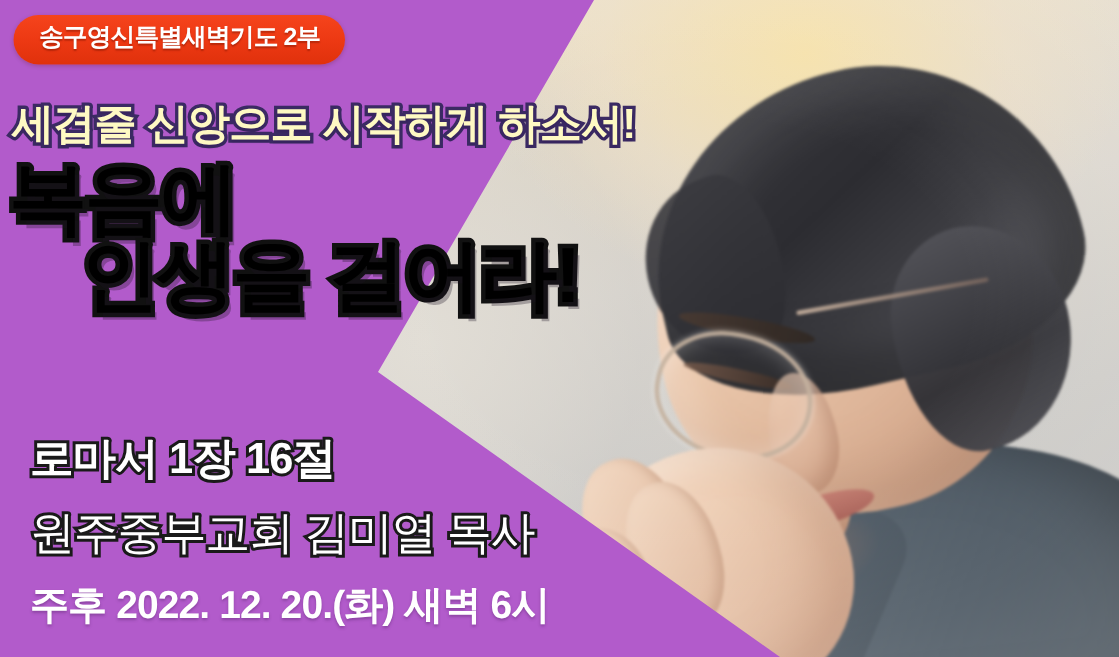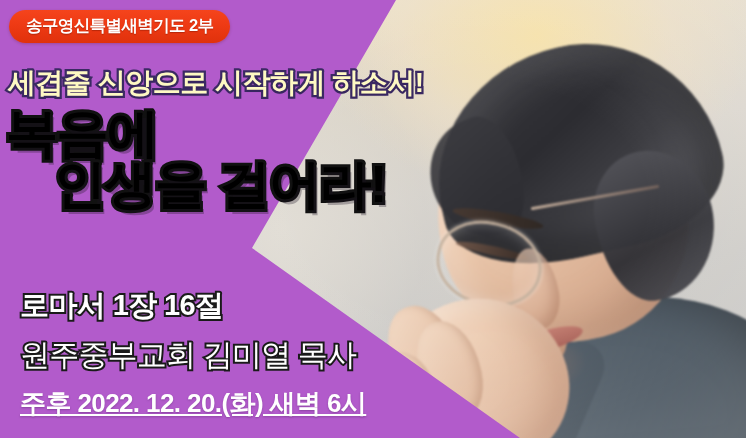--- a/index.html
+++ b/index.html
@@ -302,21 +302,20 @@
   }
   .info .church{
     font-size:30px;font-weight:400;letter-spacing:-.8px;
     -webkit-text-stroke:4px #1a1a1a;paint-order:stroke fill;
     display:block;margin-bottom:10px;
   }
   .info .when{
     font-size:26px;font-weight:700;letter-spacing:-.6px;
     display:block;
     text-shadow:0 1px 2px rgba(90,40,110,.45);
-    text-decoration:underline;
   }
 </style>
 </head>
 <body>
 
 <div id="poster">
 
   <div class="photo-layer">
     <div class="photo"></div>
     <div class="blurwrap">

